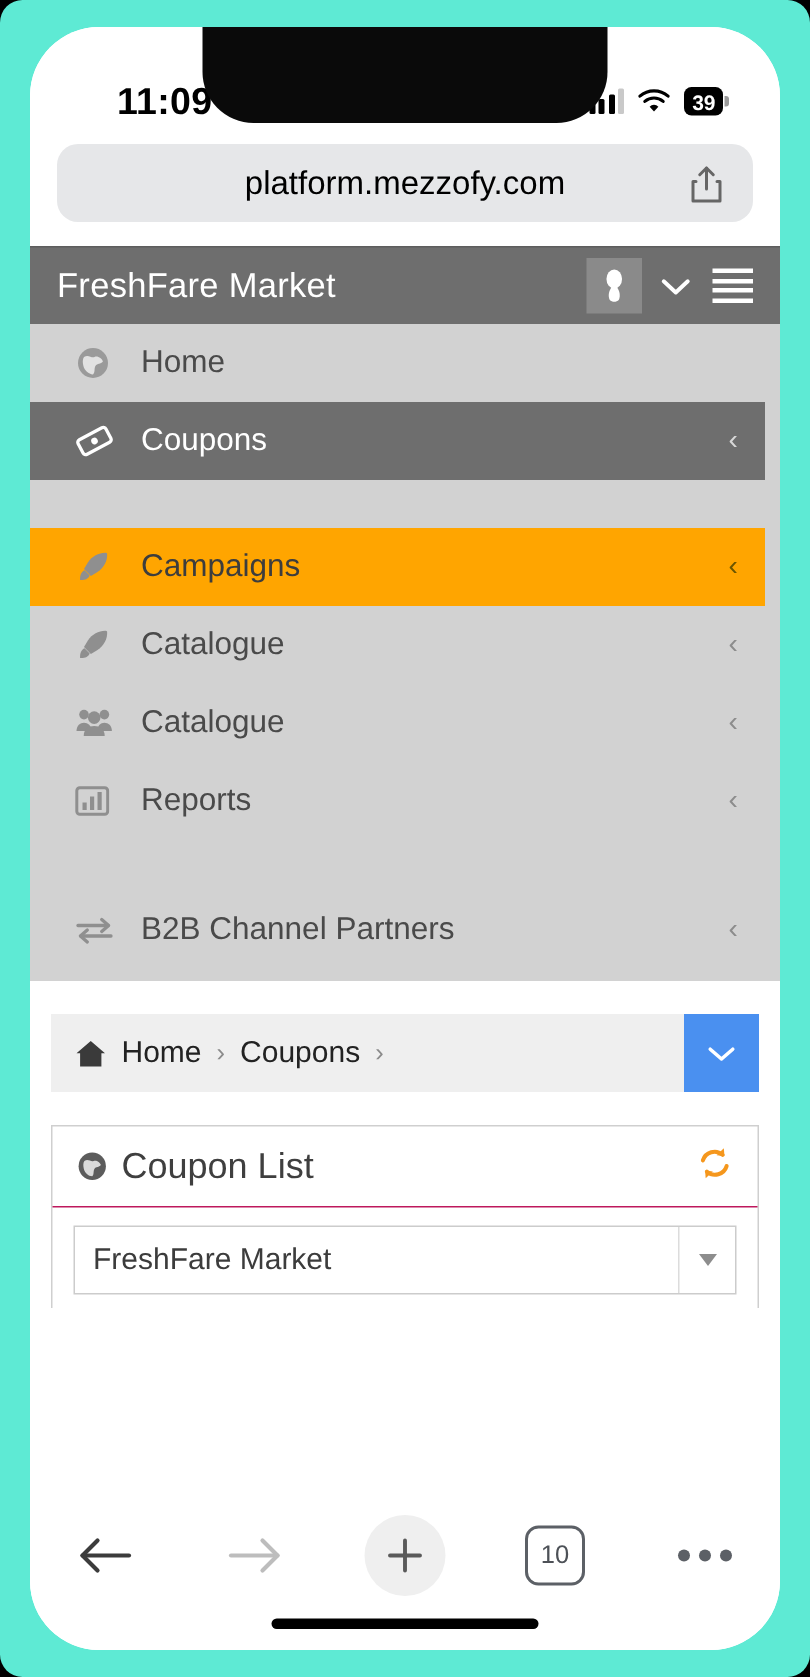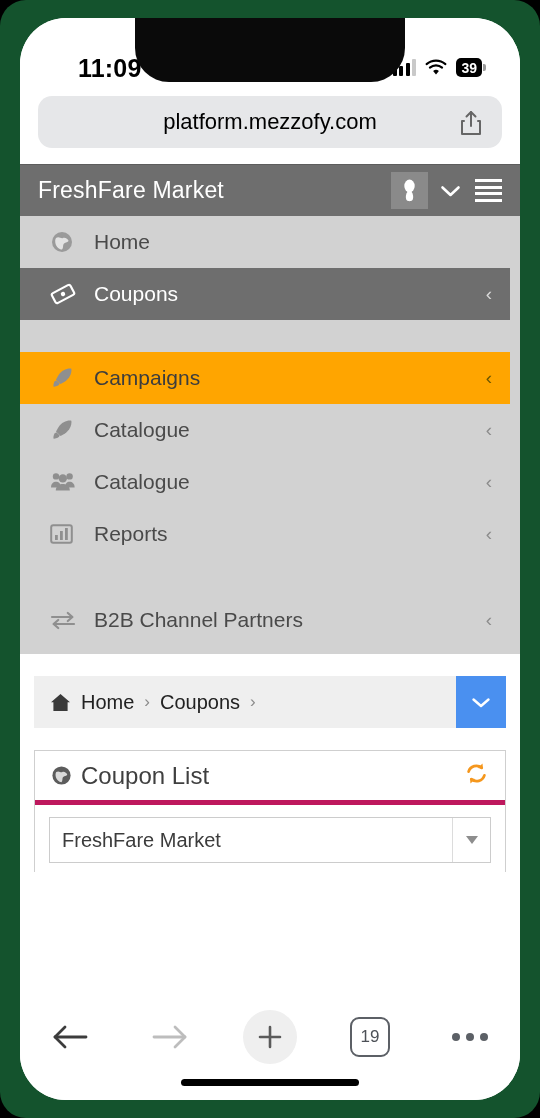--- a/index.html
+++ b/index.html
@@ -7,22 +7,22 @@
     width: 540px; height: 1118px;
     background: #000;
     font-family: "Liberation Sans", sans-serif;
     overflow: hidden;
   }
 
   
   #device {
     position: relative;
     width: 540px; height: 1118px;
-    background: #14532d;
-    border-radius: 26px;
+    background: #5eead4;
+    border-radius: 15px;
     overflow: hidden;
   }
   #screen {
     position: absolute;
     left: 20px; top: 18px;
     width: 500px; height: 1082px;
     background: #ffffff;
     border-radius: 46px;
     overflow: hidden;
   }
@@ -169,21 +169,21 @@
 
   #card {
     margin: 22px 14px 0 14px;
     border: 1px solid #cfcfcf;
     background: #fff;
   }
   #card-head {
     height: 54px;
     display: flex; align-items: center;
     padding: 0 16px 0 16px;
-    border-bottom: 5px solid #be185d;
+    border-bottom: 1px solid #be185d;
   }
   #card-title {
     flex: 1;
     font-size: 24px; color: #3f3f3f; font-weight: 300;
     display: flex; align-items: center; gap: 9px;
   }
   #card-body { padding: 12px 14px 0 14px; }
 
   .select {
     height: 46px;
@@ -464,21 +464,21 @@
         </svg>
       </div>
       <div class="tb">
         <div id="plus-circle">
           <svg width="28" height="28" viewBox="0 0 28 28">
             <path d="M14 4 L14 24 M4 14 L24 14" stroke="#5a5a5a" stroke-width="2.6" stroke-linecap="round"></path>
           </svg>
         </div>
       </div>
       <div class="tb">
-        <div id="tabcount">19</div>
+        <div id="tabcount">10</div>
       </div>
       <div class="tb">
         <span class="dots">
             <i></i>
             <i></i>
             <i></i>
           </span>
       </div>
     </div>
 

